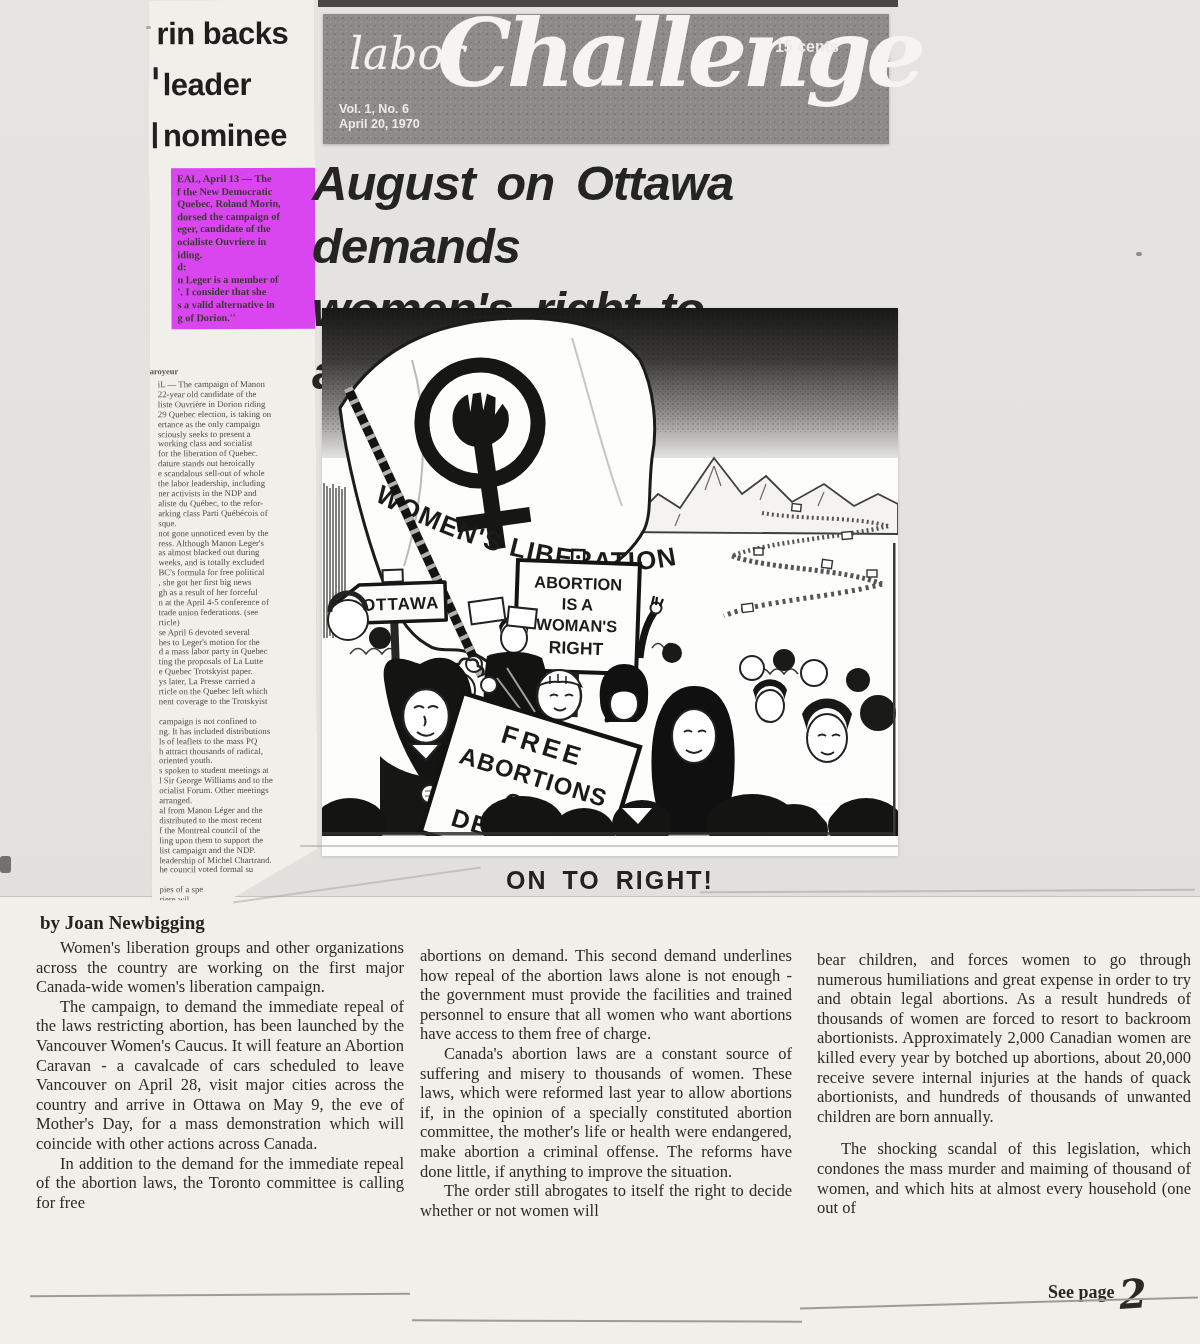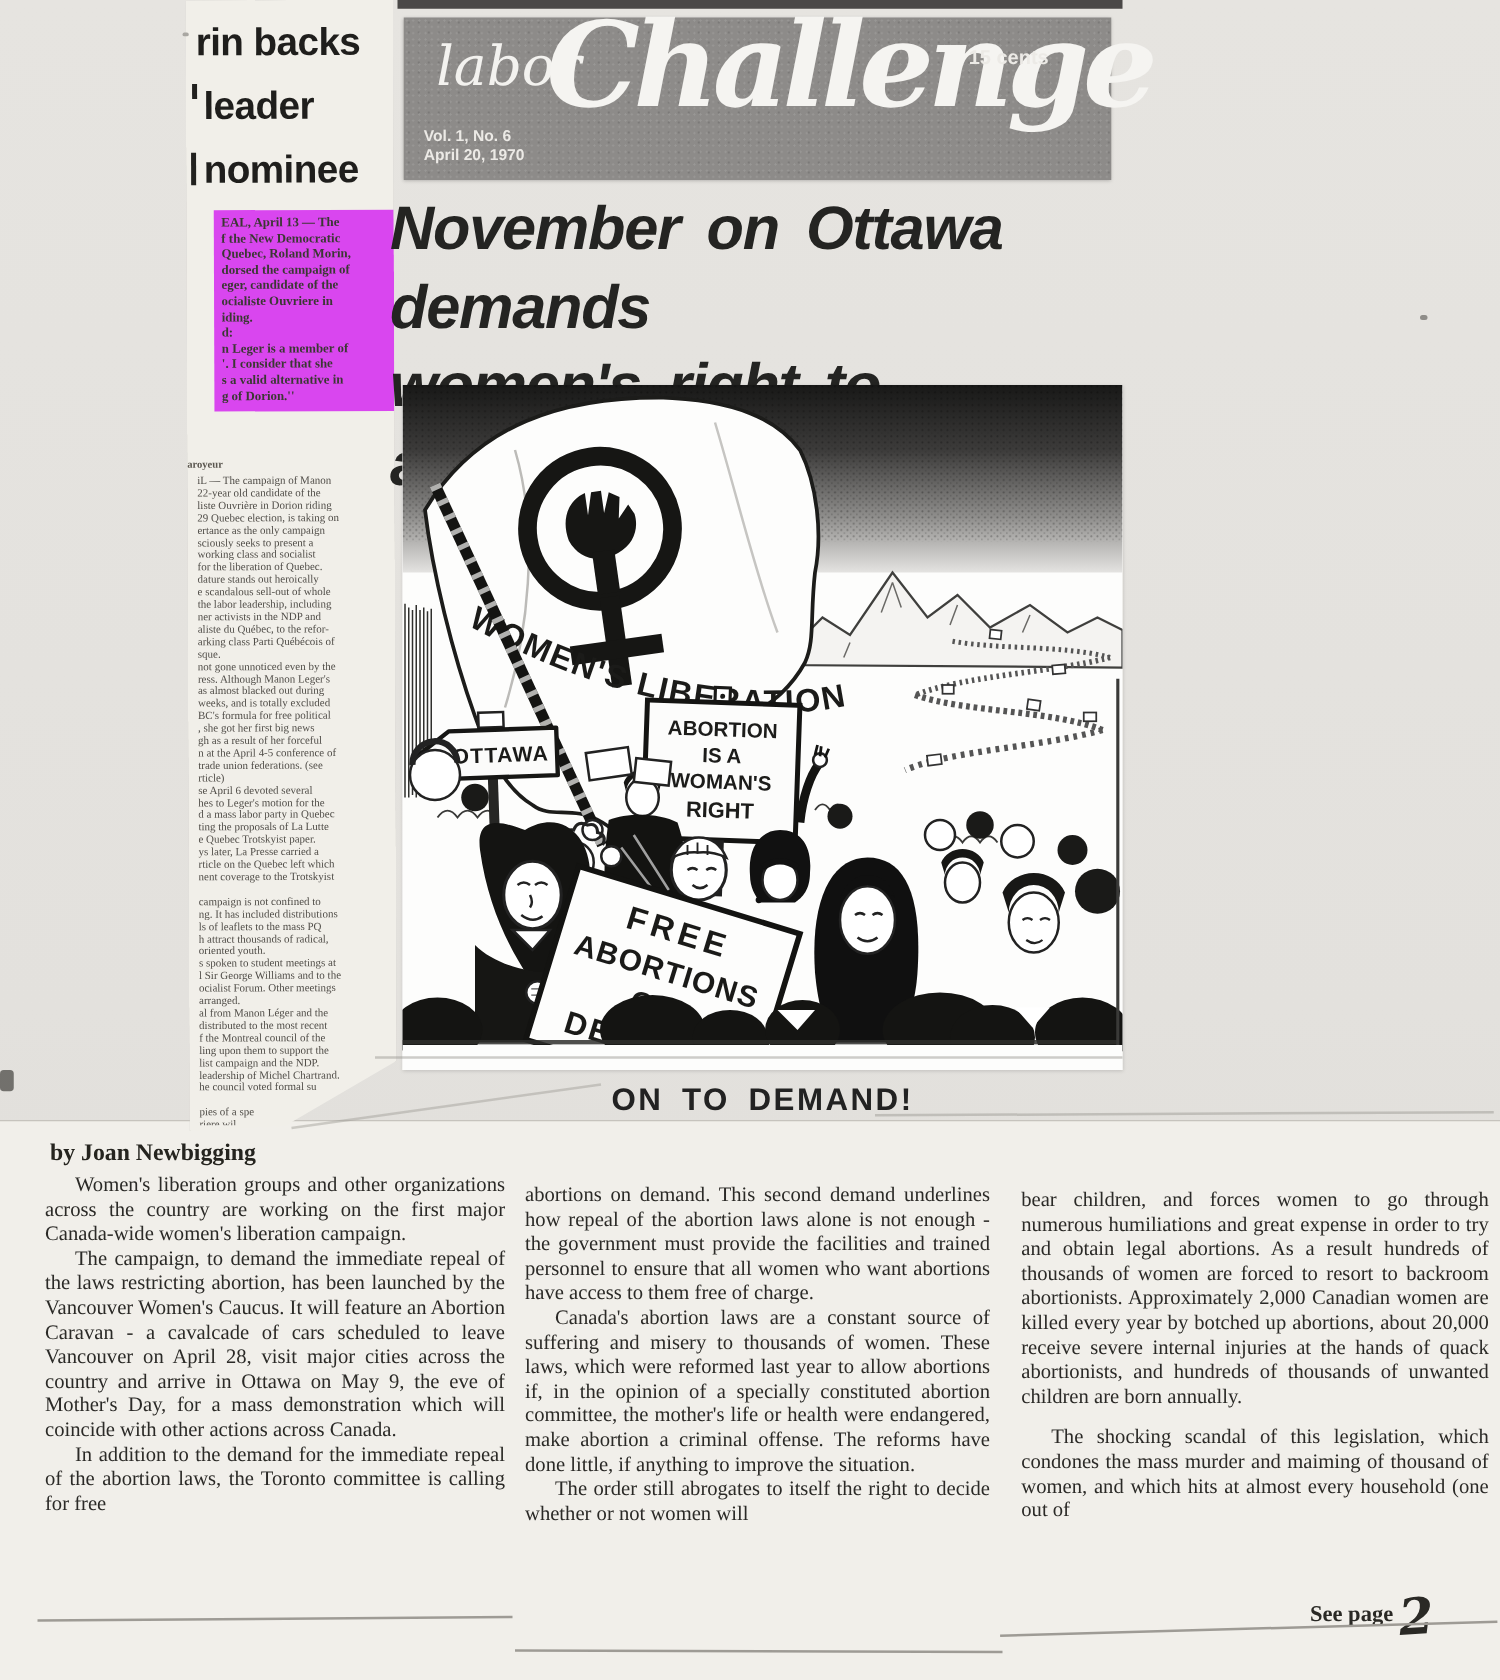--- a/index.html
+++ b/index.html
@@ -169,21 +169,21 @@
     <div class="abs m-labor">labor</div>
     <div class="abs m-chal">Challenge</div>
     <div class="abs m-price">15 cents</div>
     <div class="abs m-vol">
       <div>Vol. 1, No. 6</div>
       <div>April 20, 1970</div>
     </div>
   </div>
 
   <div class="abs headline">
-    <div>November on Ottawa demands</div>
+    <div>August on Ottawa demands</div>
     <div>women's right to abortion</div>
   </div>
 
   <div class="abs illo">
   <svg width="576" height="548" viewBox="0 0 576 548">
     <defs>
       <linearGradient id="sky" x1="0" y1="0" x2="0" y2="1">
         <stop offset="0" stop-color="#181817"></stop>
             <stop offset=".35" stop-color="#3d3c3b"></stop>
         <stop offset=".7" stop-color="#8e8d8b"></stop>
@@ -346,21 +346,21 @@
       <polygon points="300,500 316,516 330,500" fill="#fff"></polygon>
       <polygon points="490,498 504,514 518,498" fill="#fff"></polygon>
     </g>
 
     <rect x="0" y="528" width="576" height="20" fill="#fdfdfc"></rect>
     <rect x="0" y="524" width="573" height="3.5" fill="#2f2f2d" opacity=".85"></rect>
     <rect x="571" y="235" width="2.5" height="293" fill="#3a3a38"></rect>
   </svg>
   </div>
 
-  <div class="abs caption">ON TO DEMAND!</div>
+  <div class="abs caption">ON TO RIGHT!</div>
 
   <div class="abs byline">by Joan Newbigging</div>
 
   <div class="abs bodycol c1">
     <p>Women's liberation groups and other organizations across the country are working on the first major Canada-wide women's liberation campaign.</p>
     <p>The campaign, to demand the immediate repeal of the laws restricting abortion, has been launched by the Vancouver Women's Caucus. It will feature an Abortion Caravan - a cavalcade of cars scheduled to leave Vancouver on April 28, visit major cities across the country and arrive in Ottawa on May 9, the eve of Mother's Day, for a mass demonstration which will coincide with other actions across Canada.</p>
     <p>In addition to the demand for the immediate repeal of the abortion laws, the Toronto committee is calling for free</p>
   </div>
   <div class="abs bodycol c2">
     <p class="cont">abortions on demand. This second demand underlines how repeal of the abortion laws alone is not enough - the government must provide the facilities and trained personnel to ensure that all women who want abortions have access to them free of charge.</p>

